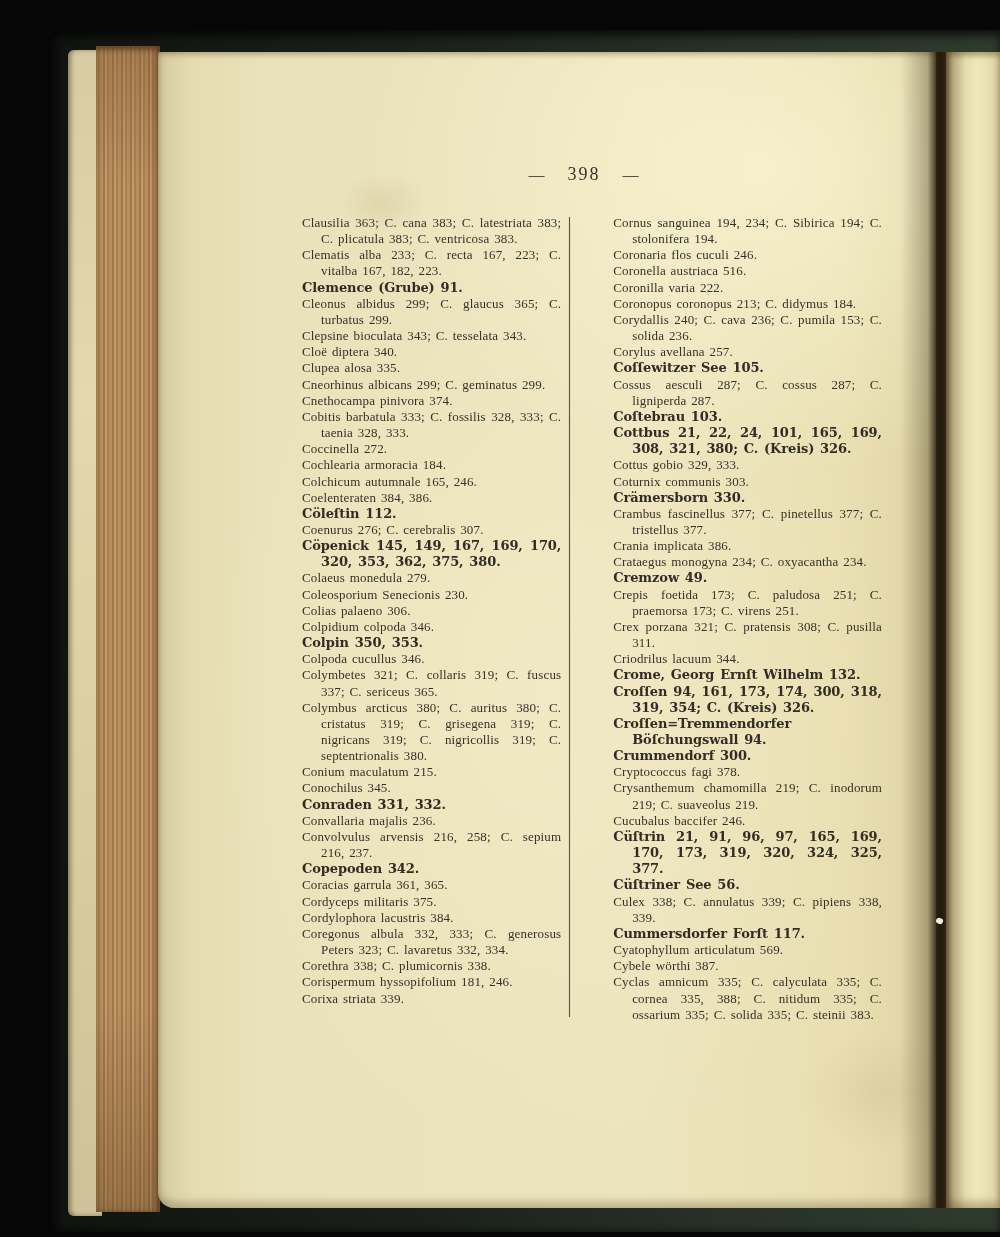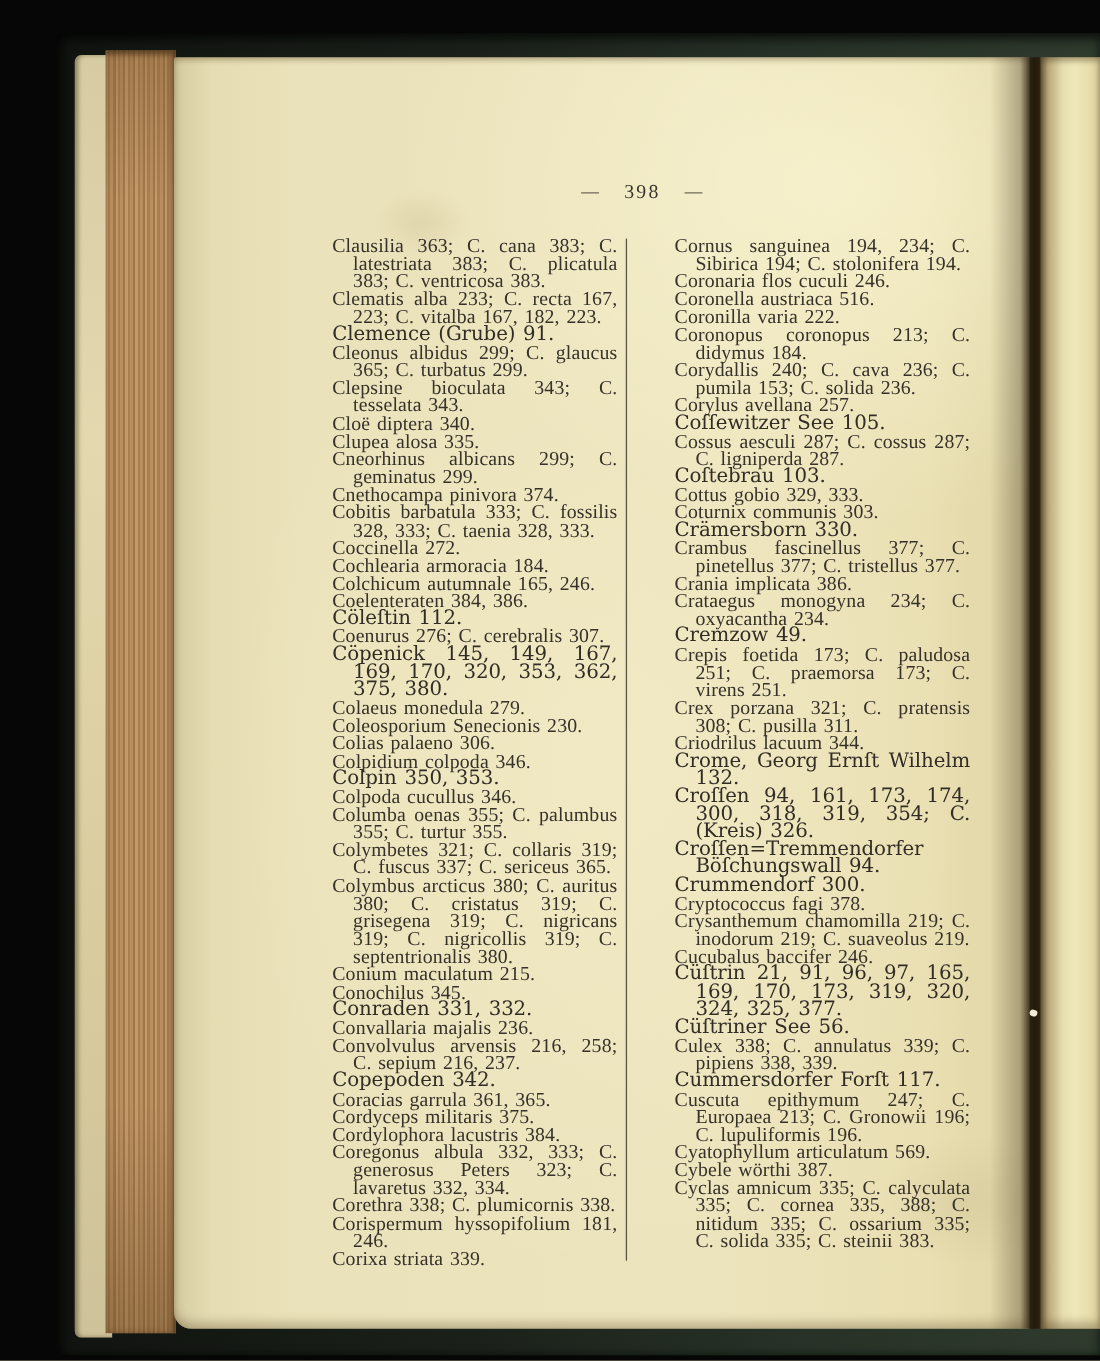--- a/index.html
+++ b/index.html
@@ -73,36 +73,36 @@
     display:flex;justify-content:center;align-items:center;gap:22px;
     font-size:16px;letter-spacing:1px;
     transform:translateX(-8px);
     color:#3a352c;
   }
   .page-number{font-size:18px;letter-spacing:2px;}
   .columns{
     display:flex;align-items:stretch;margin-top:30px;
   }
   .col{
-    font-size:18px;line-height:16.15px;
+    font-size:13px;line-height:16.15px;
     text-align:justify;
     letter-spacing:.15px;word-spacing:1.4px;
   }
   .col-left{width:272px;}
   .col-right{width:282px;margin-left:30px;}
   .col-divider{
     width:1px;background:#5a5442;margin:2px 13px 6px 8px;
     box-shadow:0 0 1px rgba(60,50,30,.5);
   }
   .entry{
     margin:0;padding-left:19px;text-indent:-19px;
   }
   .entry.fraktur{
     font-family:"DejaVu Serif",serif;
-    font-weight:normal;
+    font-weight:bold;
     letter-spacing:-.1px;
     color:#312c25;
   }
 </style>
 </head>
 <body>
 
 <div class="scene">
   <div class="cover"></div>
   <div class="edge-strip"></div>
@@ -135,21 +135,20 @@
             <p class="entry">Coelenteraten 384, 386.</p>
             <p class="entry fraktur">Cöleſtin 112.</p>
             <p class="entry">Coenurus 276; C. cerebralis 307.</p>
             <p class="entry fraktur">Cöpenick 145, 149, 167, 169, 170, 320, 353, 362, 375, 380.</p>
             <p class="entry">Colaeus monedula 279.</p>
             <p class="entry">Coleosporium Senecionis 230.</p>
             <p class="entry">Colias palaeno 306.</p>
             <p class="entry">Colpidium colpoda 346.</p>
             <p class="entry fraktur">Colpin 350, 353.</p>
             <p class="entry">Colpoda cucullus 346.</p>
-            <p class="entry">Columba oenas 355; C. palumbus 355; C. turtur 355.</p>
             <p class="entry">Colymbetes 321; C. collaris 319; C. fuscus 337; C. sericeus 365.</p>
             <p class="entry">Colymbus arcticus 380; C. auritus 380; C. cristatus 319; C. grisegena 319; C. nigricans 319; C. nigricollis 319; C. septentrionalis 380.</p>
             <p class="entry">Conium maculatum 215.</p>
             <p class="entry">Conochilus 345.</p>
             <p class="entry fraktur">Conraden 331, 332.</p>
             <p class="entry">Convallaria majalis 236.</p>
             <p class="entry">Convolvulus arvensis 216, 258; C. sepium 216, 237.</p>
             <p class="entry fraktur">Copepoden 342.</p>
             <p class="entry">Coracias garrula 361, 365.</p>
             <p class="entry">Cordyceps militaris 375.</p>
@@ -164,20 +163,21 @@
             <p class="entry">Cornus sanguinea 194, 234; C. Sibirica 194; C. stolonifera 194.</p>
             <p class="entry">Coronaria flos cuculi 246.</p>
             <p class="entry">Coronella austriaca 516.</p>
             <p class="entry">Coronilla varia 222.</p>
             <p class="entry">Coronopus coronopus 213; C. didymus 184.</p>
             <p class="entry">Corydallis 240; C. cava 236; C. pumila 153; C. solida 236.</p>
             <p class="entry">Corylus avellana 257.</p>
             <p class="entry fraktur">Coſſewitzer See 105.</p>
             <p class="entry">Cossus aesculi 287; C. cossus 287; C. ligniperda 287.</p>
             <p class="entry fraktur">Coſtebrau 103.</p>
+            <p class="entry fraktur">Cottbus 21, 22, 24, 101, 165, 169, 308, 321, 380; C. (Kreis) 326.</p>
             <p class="entry">Cottus gobio 329, 333.</p>
             <p class="entry">Coturnix communis 303.</p>
             <p class="entry fraktur">Crämersborn 330.</p>
             <p class="entry">Crambus fascinellus 377; C. pinetellus 377; C. tristellus 377.</p>
             <p class="entry">Crania implicata 386.</p>
             <p class="entry">Crataegus monogyna 234; C. oxyacantha 234.</p>
             <p class="entry fraktur">Cremzow 49.</p>
             <p class="entry">Crepis foetida 173; C. paludosa 251; C. praemorsa 173; C. virens 251.</p>
             <p class="entry">Crex porzana 321; C. pratensis 308; C. pusilla 311.</p>
             <p class="entry">Criodrilus lacuum 344.</p>
@@ -185,21 +185,20 @@
             <p class="entry fraktur">Croſſen 94, 161, 173, 174, 300, 318, 319, 354; C. (Kreis) 326.</p>
             <p class="entry fraktur">Croſſen=Tremmendorfer Böſchungswall 94.</p>
             <p class="entry fraktur">Crummendorf 300.</p>
             <p class="entry">Cryptococcus fagi 378.</p>
             <p class="entry">Crysanthemum chamomilla 219; C. inodorum 219; C. suaveolus 219.</p>
             <p class="entry">Cucubalus baccifer 246.</p>
             <p class="entry fraktur">Cüſtrin 21, 91, 96, 97, 165, 169, 170, 173, 319, 320, 324, 325, 377.</p>
             <p class="entry fraktur">Cüſtriner See 56.</p>
             <p class="entry">Culex 338; C. annulatus 339; C. pipiens 338, 339.</p>
             <p class="entry fraktur">Cummersdorfer Forſt 117.</p>
-            <p class="entry">Cuscuta epithymum 247; C. Europaea 213; C. Gronowii 196; C. lupuliformis 196.</p>
             <p class="entry">Cyatophyllum articulatum 569.</p>
             <p class="entry">Cybele wörthi 387.</p>
             <p class="entry">Cyclas amnicum 335; C. calyculata 335; C. cornea 335, 388; C. nitidum 335; C. ossarium 335; C. solida 335; C. steinii 383.</p>
           </div>
       </div>
     </div>
   </div>
 
   <div class="gutter"></div>
   <div class="right-page"></div>

